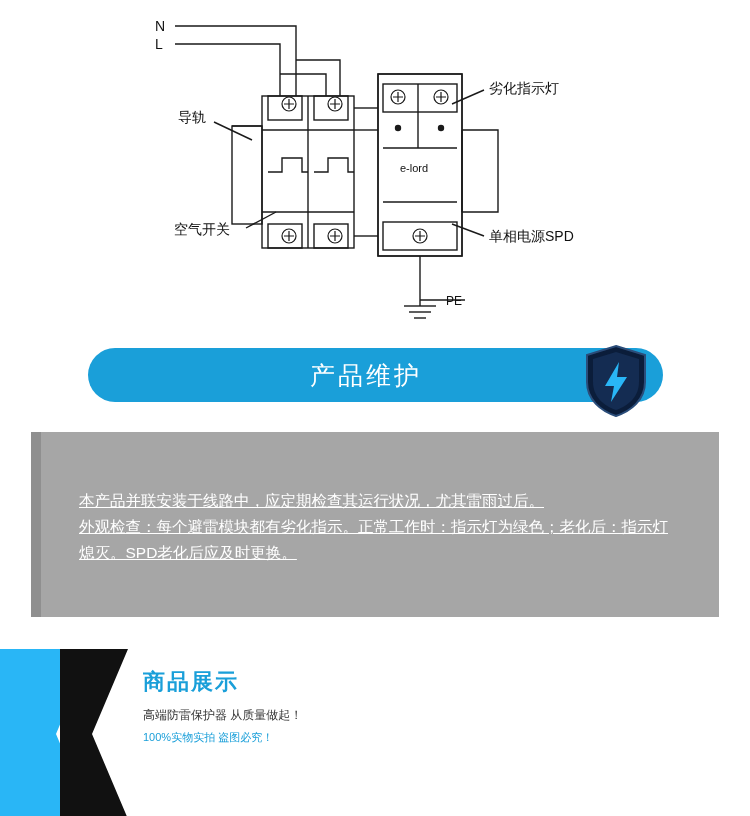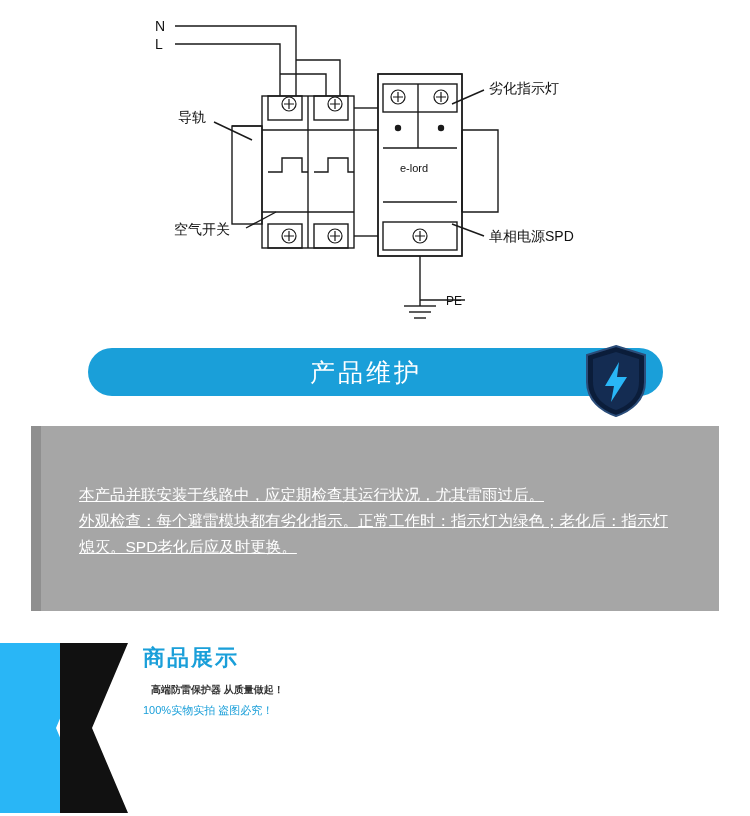--- a/index.html
+++ b/index.html
@@ -24,21 +24,21 @@
   }
   .diagram-wrap svg {
     display: block;
   }
 
   
   .banner {
     position: relative;
     margin: 12px auto 0 auto;
     width: 575px;
-    height: 48px;
+    height: 54px;
     background: #1a9fd9;
     border-radius: 29px;
     display: flex;
     align-items: center;
     justify-content: center;
   }
   .banner-title {
     color: #ffffff;
     font-size: 25px;
     letter-spacing: 3px;
@@ -91,34 +91,33 @@
     height: 170px;
   }
   .bottom .shapes {
     position: absolute;
     left: 0;
     top: 0;
   }
   .bottom-text {
     position: absolute;
     left: 143px;
-    top: 0;
+    top: 18px;
   }
   .bt-title {
     color: #1a9fd9;
     font-size: 22px;
     font-weight: bold;
     letter-spacing: 2px;
     margin: 0 0 10px 0;
   }
   .bt-sub {
     color: #333333;
-    font-size: 10px;
-    margin: 0 0 6px 8px;
-    font-weight: bold;
+    font-size: 12px;
+    margin: 0 0 6px 0;
   }
   .bt-sub2 {
     color: #1a9fd9;
     font-size: 11px;
     margin: 0;
   }
 
   .lbl {
     font-family: "Liberation Sans", sans-serif;
   }

